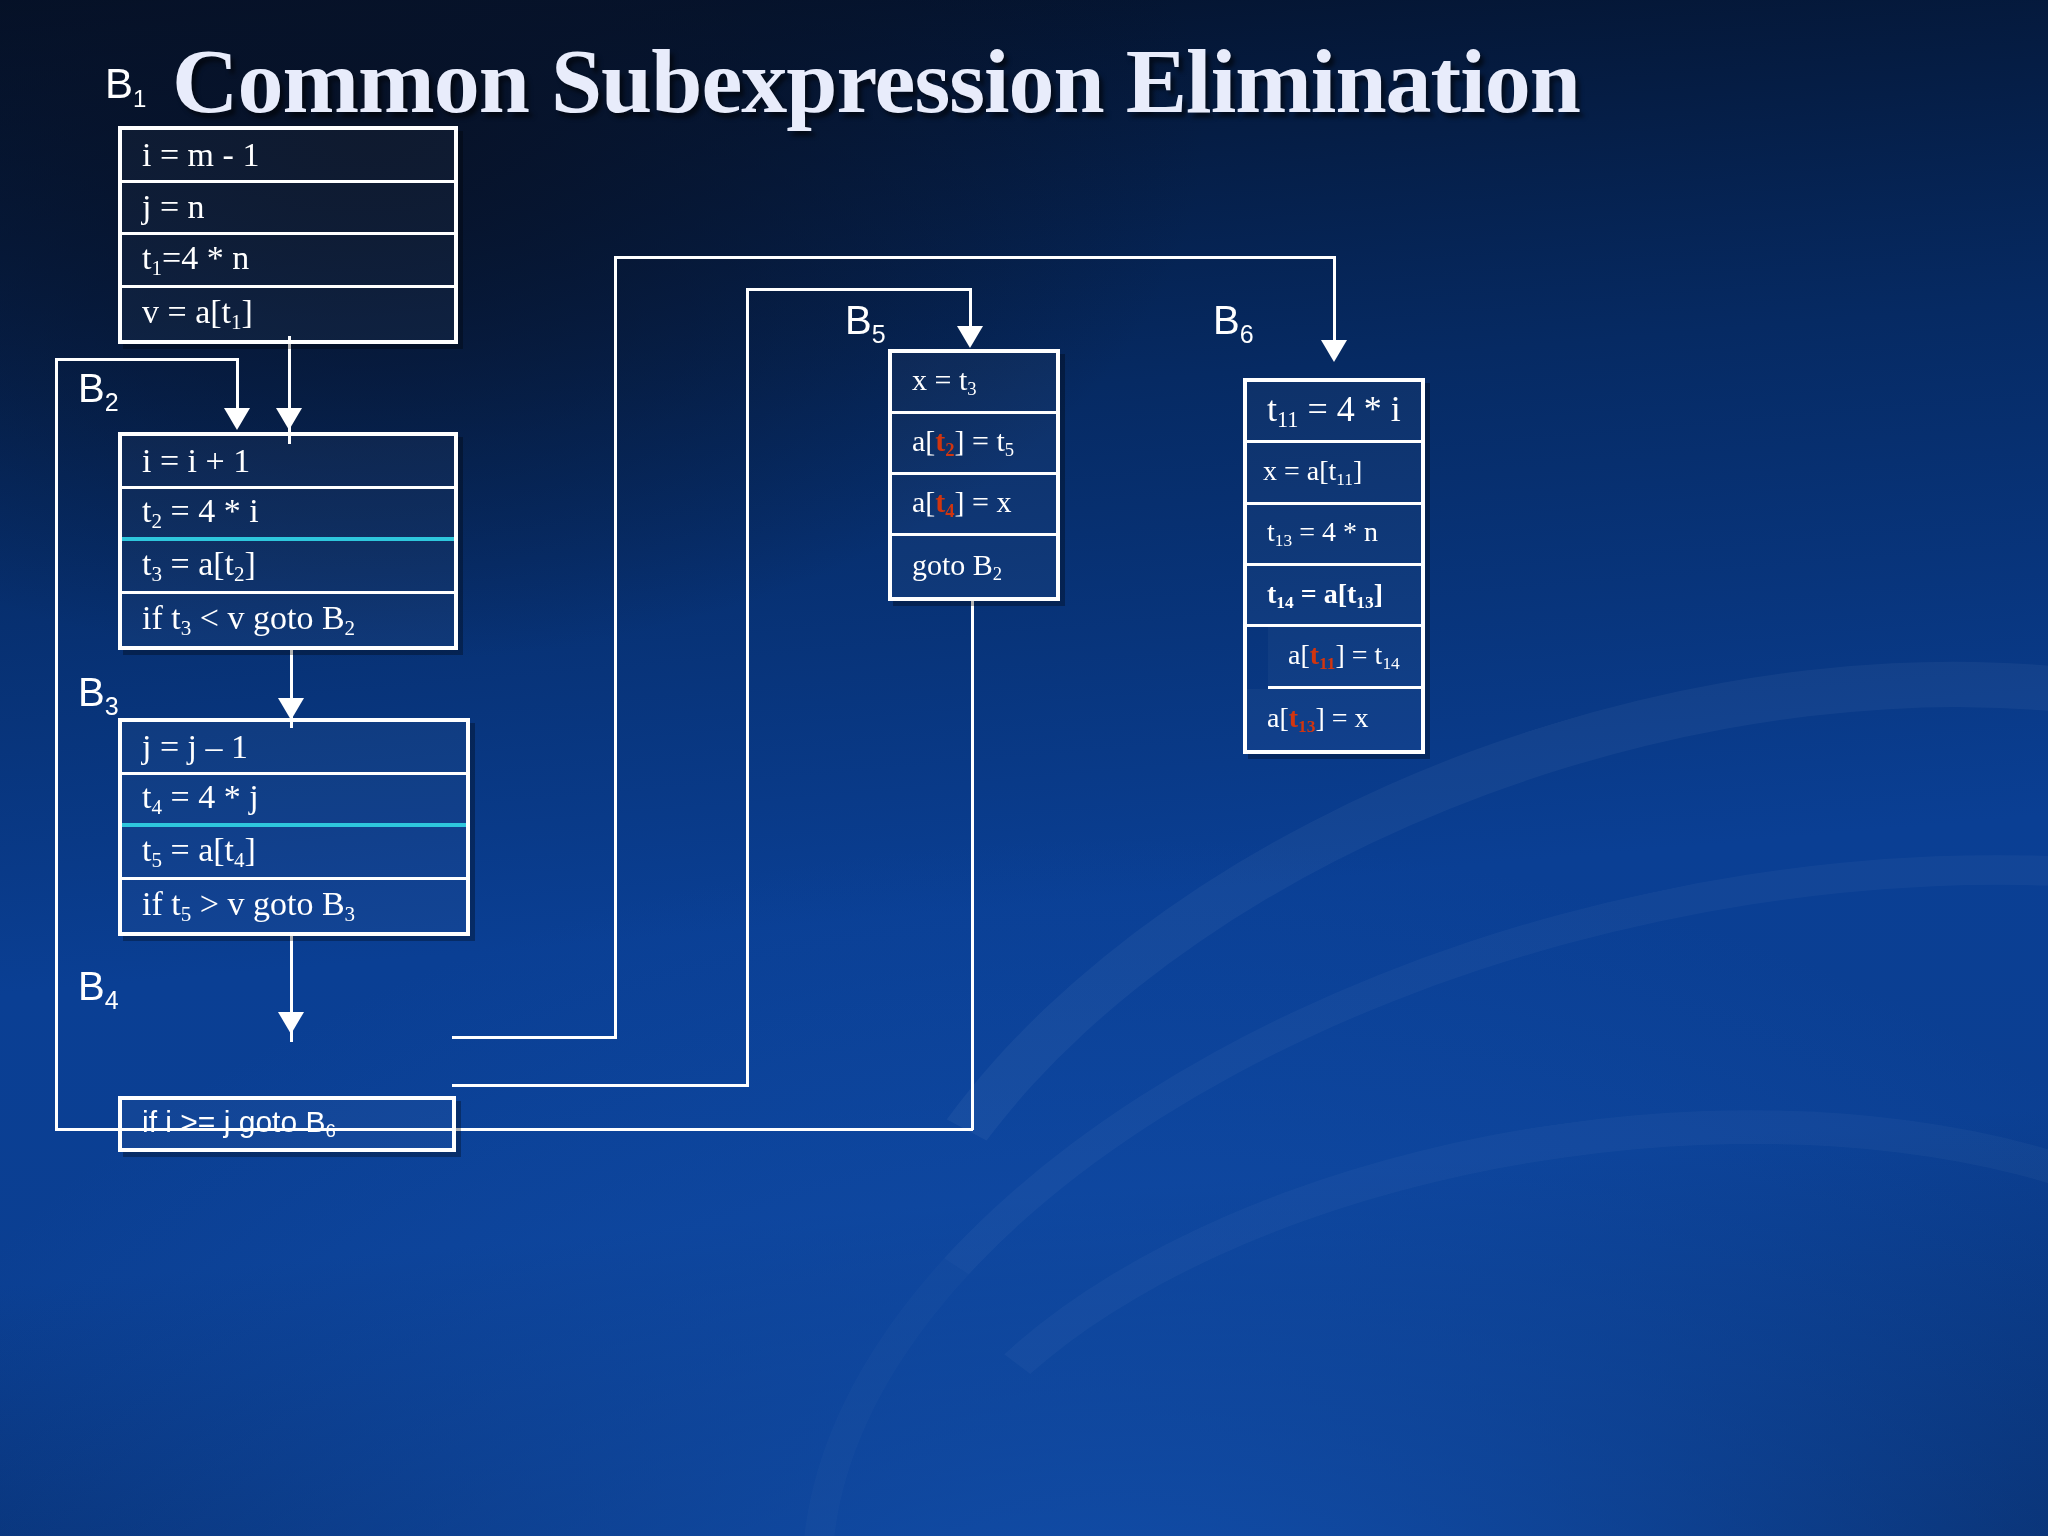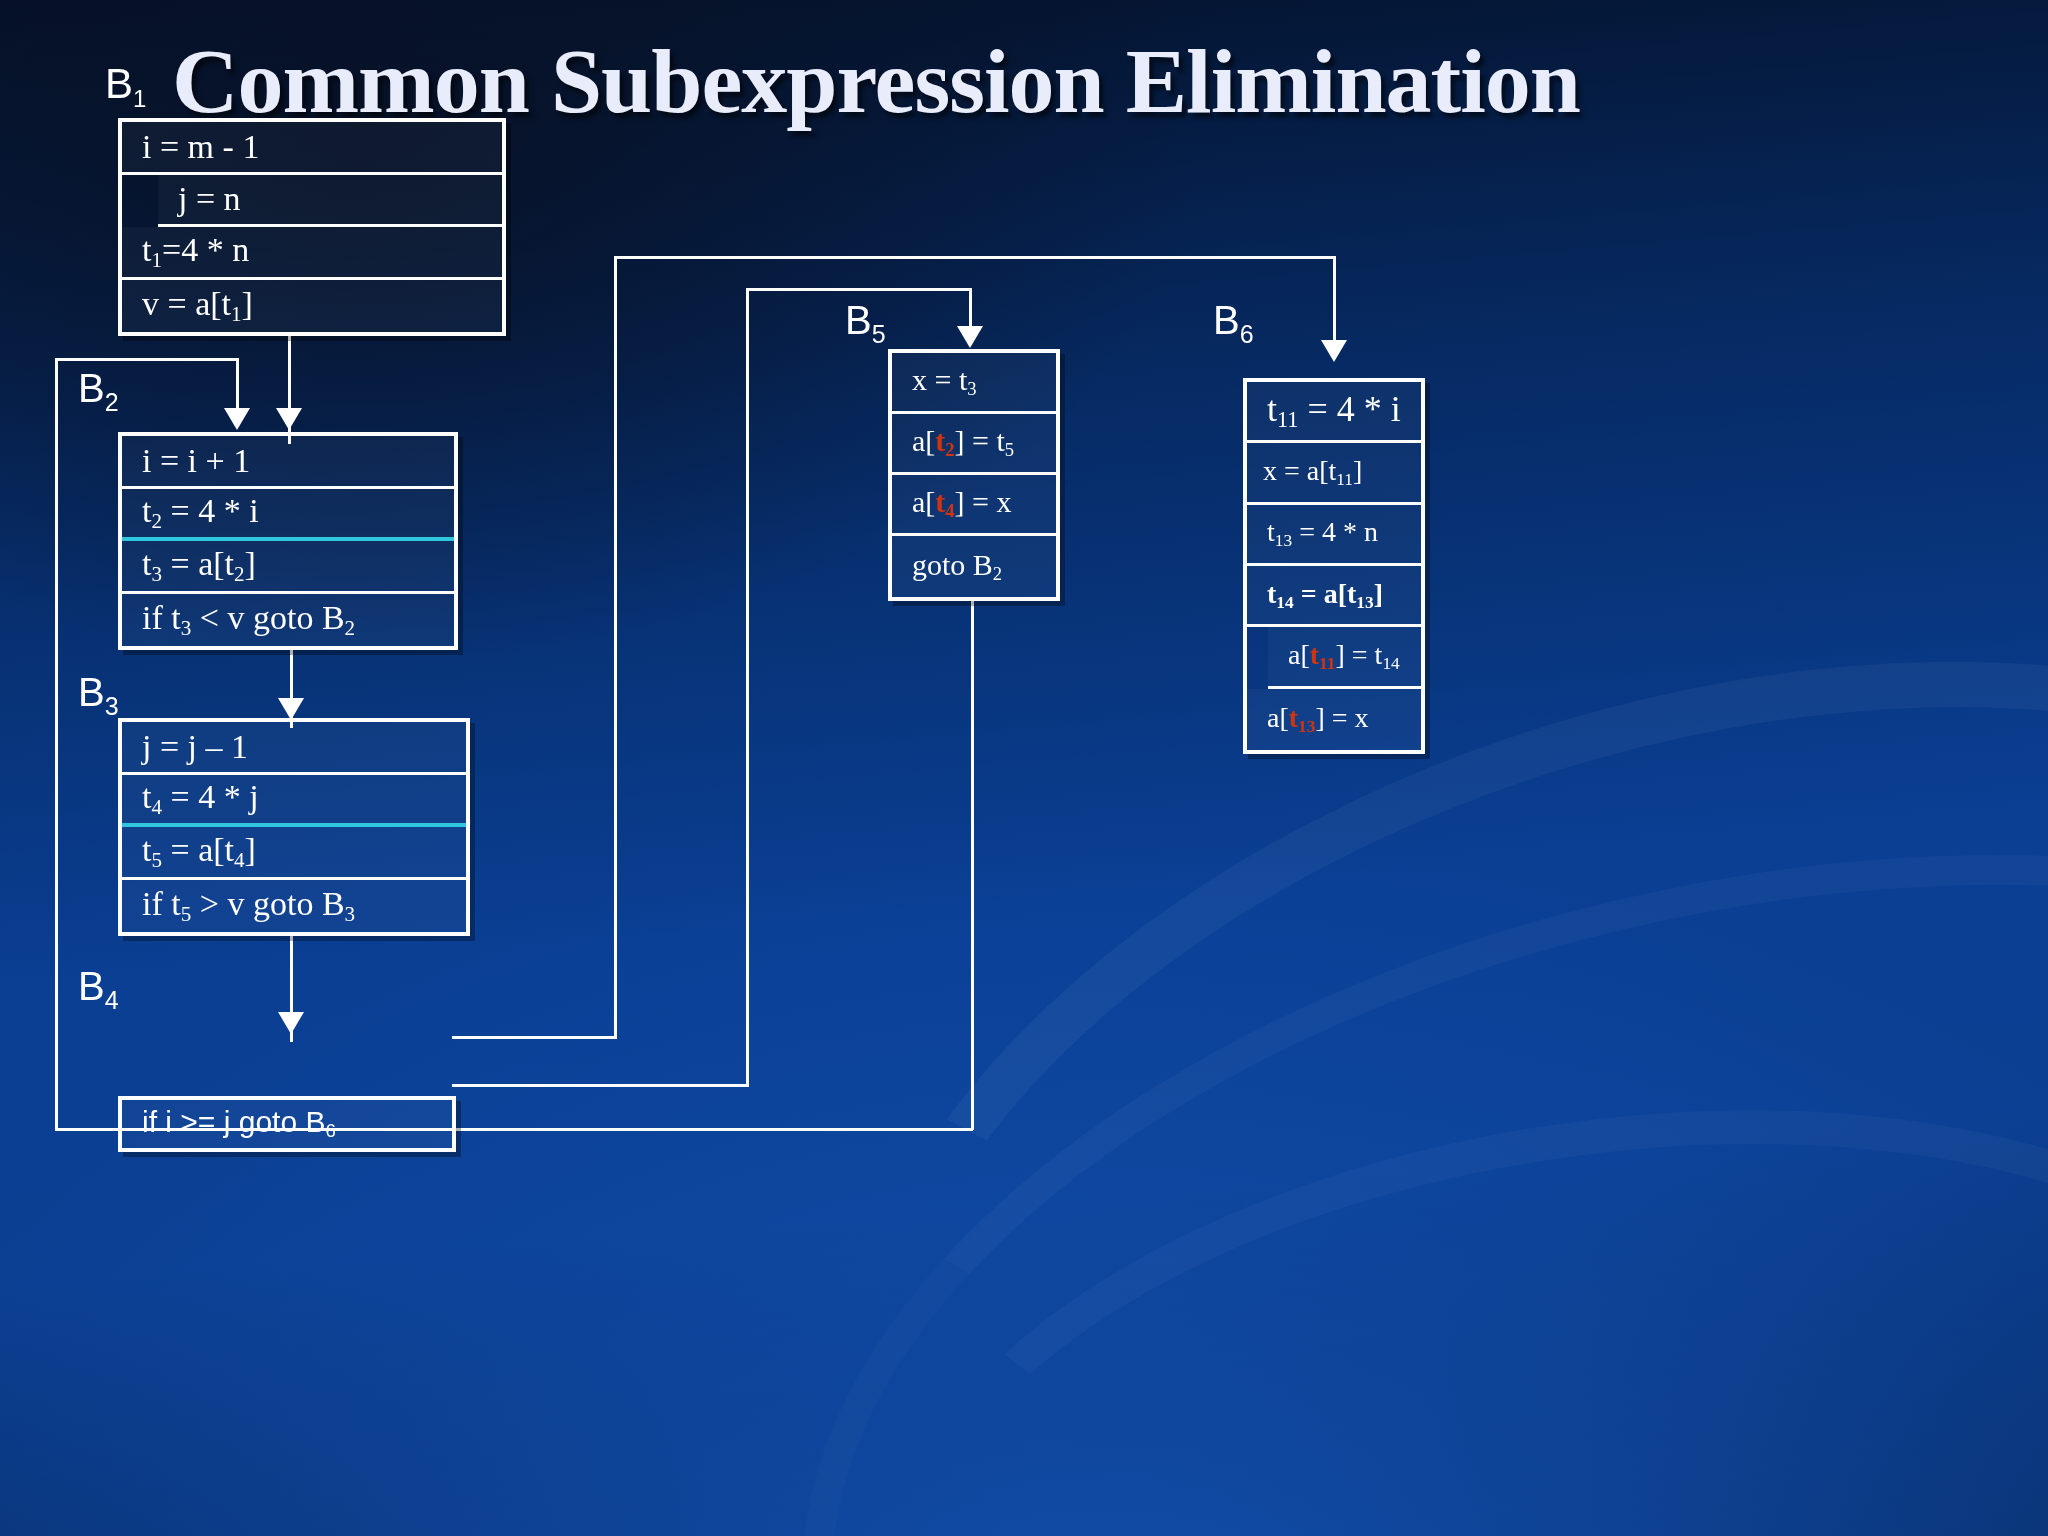--- a/index.html
+++ b/index.html
@@ -115,25 +115,25 @@
   <div class="ln lnh" style="left:614px;top:256px;width:722px;"></div>
   <div class="ln lnv" style="left:1333px;top:256px;height:94px;"></div>
   <div class="arrowhead" style="left:1321px;top:340px;"></div>
 
   <div class="blabel" style="left:78px;top:368px;"><span>B</span><sub>2</sub></div>
   <div class="blabel" style="left:78px;top:672px;"><span>B</span><sub>3</sub></div>
   <div class="blabel" style="left:78px;top:966px;"><span>B</span><sub>4</sub></div>
   <div class="blabel" style="left:845px;top:300px;"><span>B</span><sub>5</sub></div>
   <div class="blabel" style="left:1213px;top:300px;"><span>B</span><sub>6</sub></div>
 
-  <div class="bb" id="blk-b1" style="left:118px;top:118px;width:388px;height:218px;">
+  <div class="bb" id="blk-b1" style="left:118px;top:126px;width:340px;height:218px;">
       <div class="row" style="height: 25%;">
         <span class="code" style="font-size: 34px;">i = m - 1</span>
       </div>
-      <div class="row" style="height: 25%; margin-left: 36px;">
+      <div class="row" style="height: 25%;">
         <span class="code" style="font-size: 34px;">j = n</span>
       </div>
       <div class="row" style="height: 25%;">
         <span class="code" style="font-size: 34px;">t<sub>1</sub>=4 *  n</span>
       </div>
       <div class="row" style="height: 25%;">
         <span class="code" style="font-size: 34px;">v = a[t<sub>1</sub>]</span>
       </div>
     </div>
 

